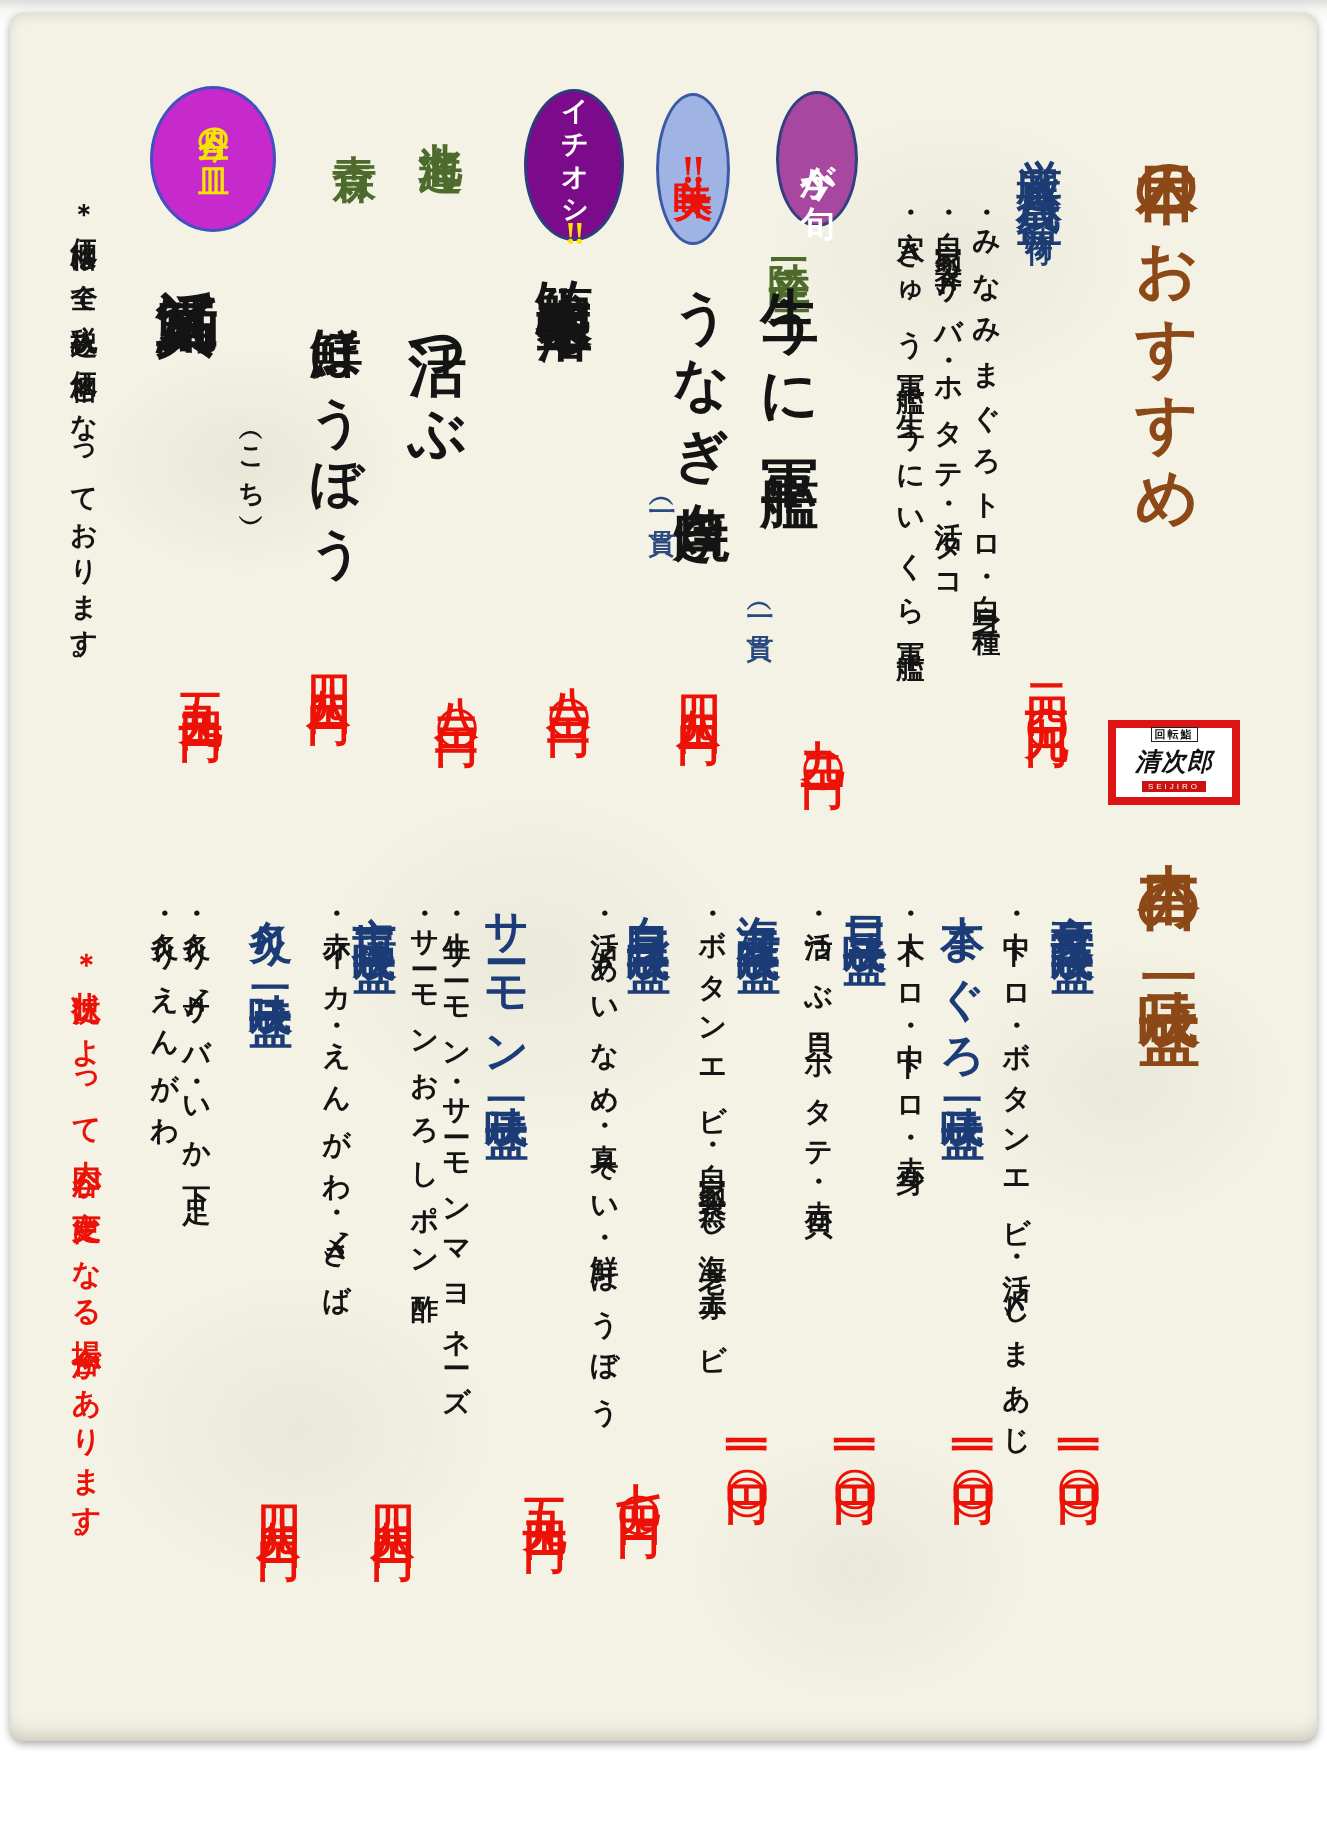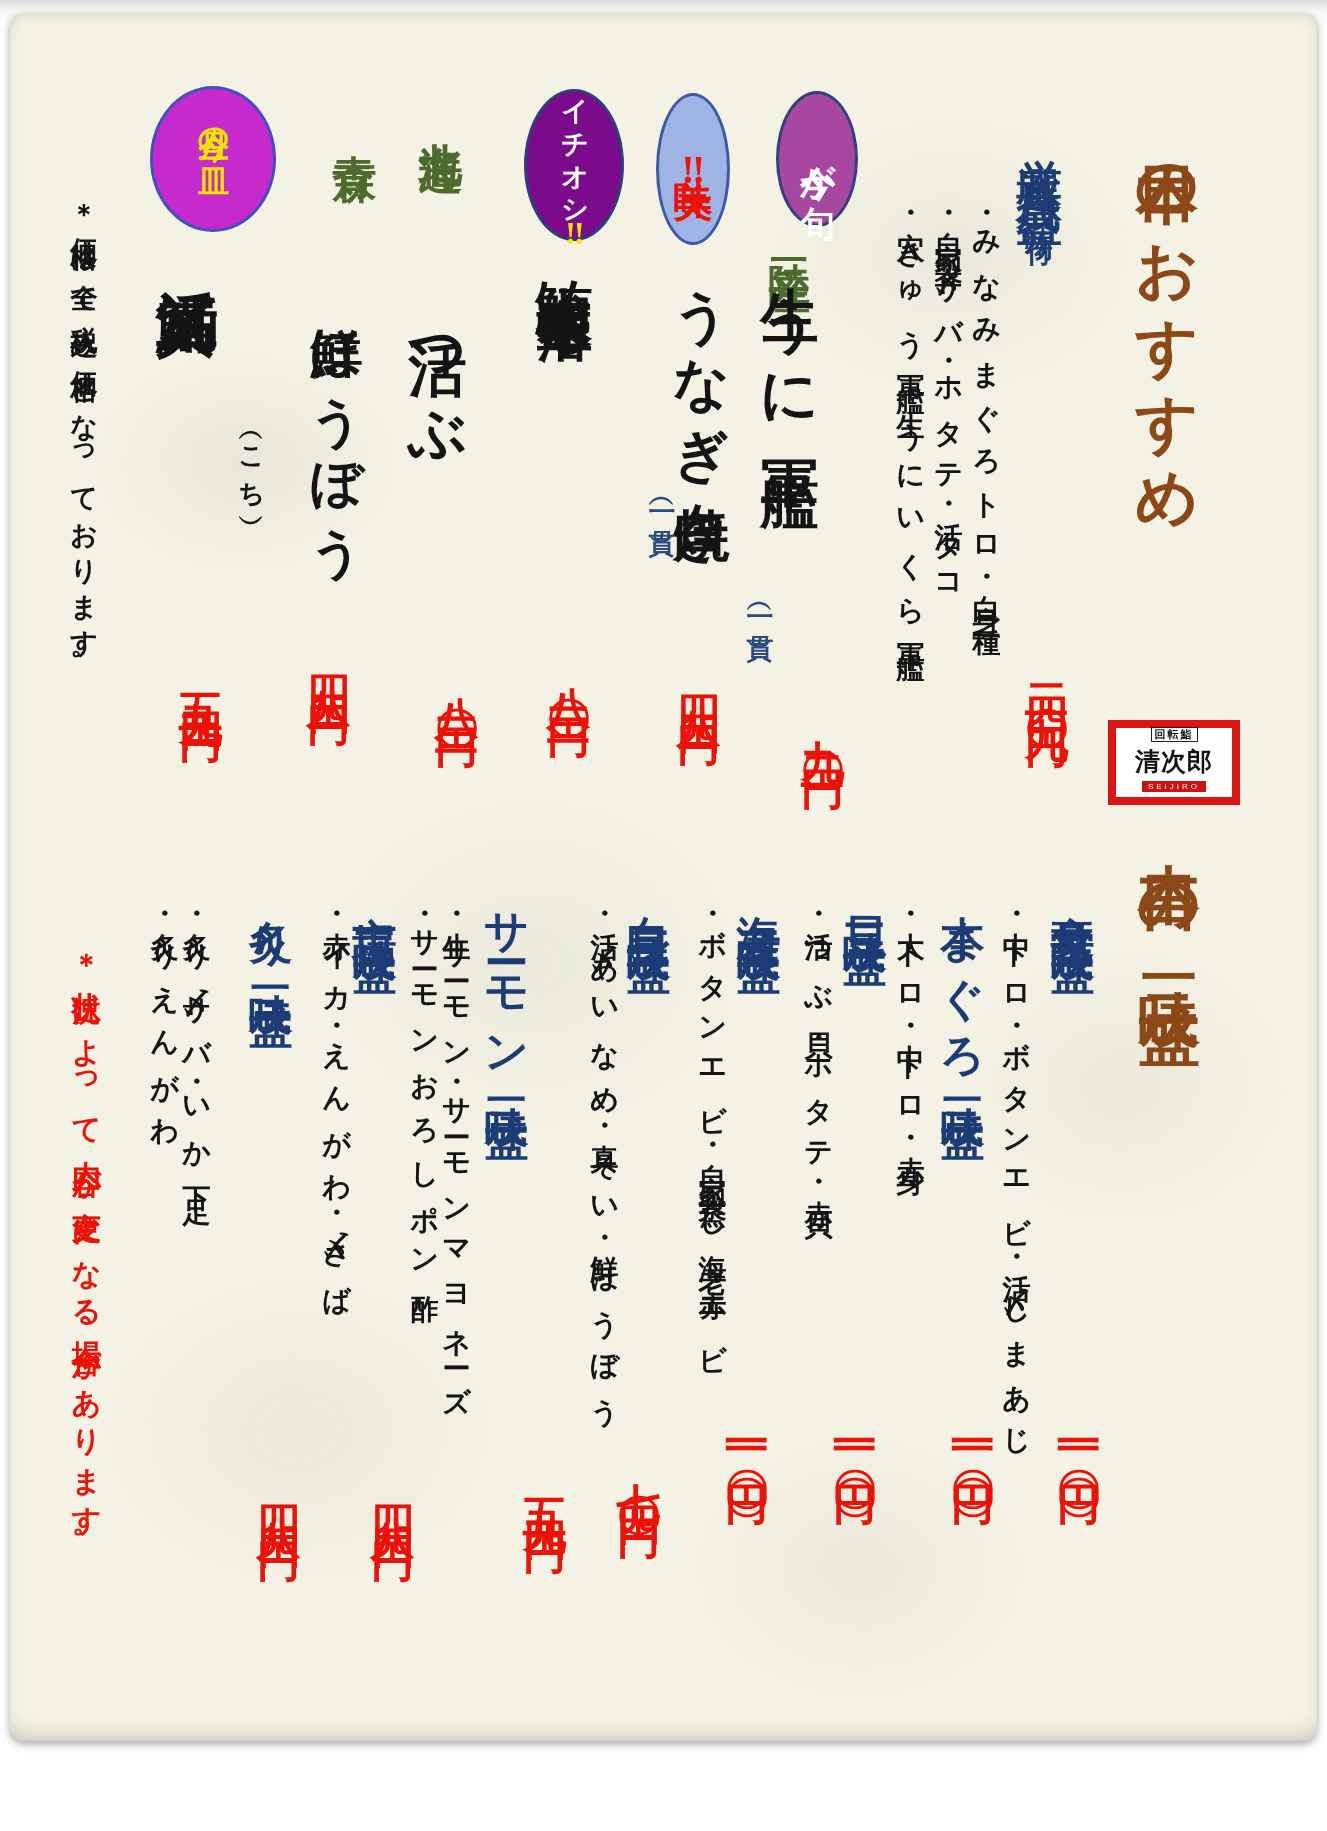--- a/index.html
+++ b/index.html
@@ -73,21 +73,21 @@
   .i5-note{left:228px;top:410px;}
   .i5-price{left:168px;top:645px;}
   .disc1{left:60px;top:172px;font-size:27px;letter-spacing:5px;}
   
   .logo{
     position:absolute;left:1098px;top:707px;width:132px;height:85px;background:#ffffff;
     border:8px solid #dc1414;box-sizing:border-box;display:flex;flex-direction:column;
     align-items:center;justify-content:center;gap:7px;
   }
   .logo-top{font-size:11px;line-height:13px;border:1px solid #222;padding:0 3px;letter-spacing:2px;color:#111;font-weight:700;}
-  .logo-name{font-size:25px;font-weight:900;color:#111;letter-spacing:1px;line-height:1;font-family:"Liberation Serif","DejaVu Serif",serif;}
+  .logo-name{font-size:25px;font-weight:900;color:#111;letter-spacing:1px;line-height:1;font-family:"Liberation Serif","DejaVu Serif",serif;font-style:italic;}
   .logo-bar{background:#cc1111;color:#fff;font-size:8px;letter-spacing:3px;padding:0 6px;line-height:11px;font-family:"Liberation Sans","DejaVu Sans",sans-serif;}
   .logo-fine{width:48px;height:4px;background:#aaa49a;}
   
   .s-title{left:1128px;top:800px;font-size:62px;letter-spacing:14px;color:#8d4817;}
   .sname{font-size:44px;letter-spacing:8px;color:#1c3c78;}
   .sbul{font-size:28px;letter-spacing:12px;}
   .sprice{color:#ec1207;font-size:44px;letter-spacing:8px;}
   .c0n{left:1040px;top:868px;} .c0b1{left:992px;top:885px;} .c0p{left:1046px;top:1405px;}
   .c1n{left:930px;top:868px;}  .c1b1{left:886px;top:885px;} .c1p{left:940px;top:1405px;}
   .c2n{left:832px;top:868px;}  .c2b1{left:794px;top:885px;} .c2p{left:822px;top:1405px;}

